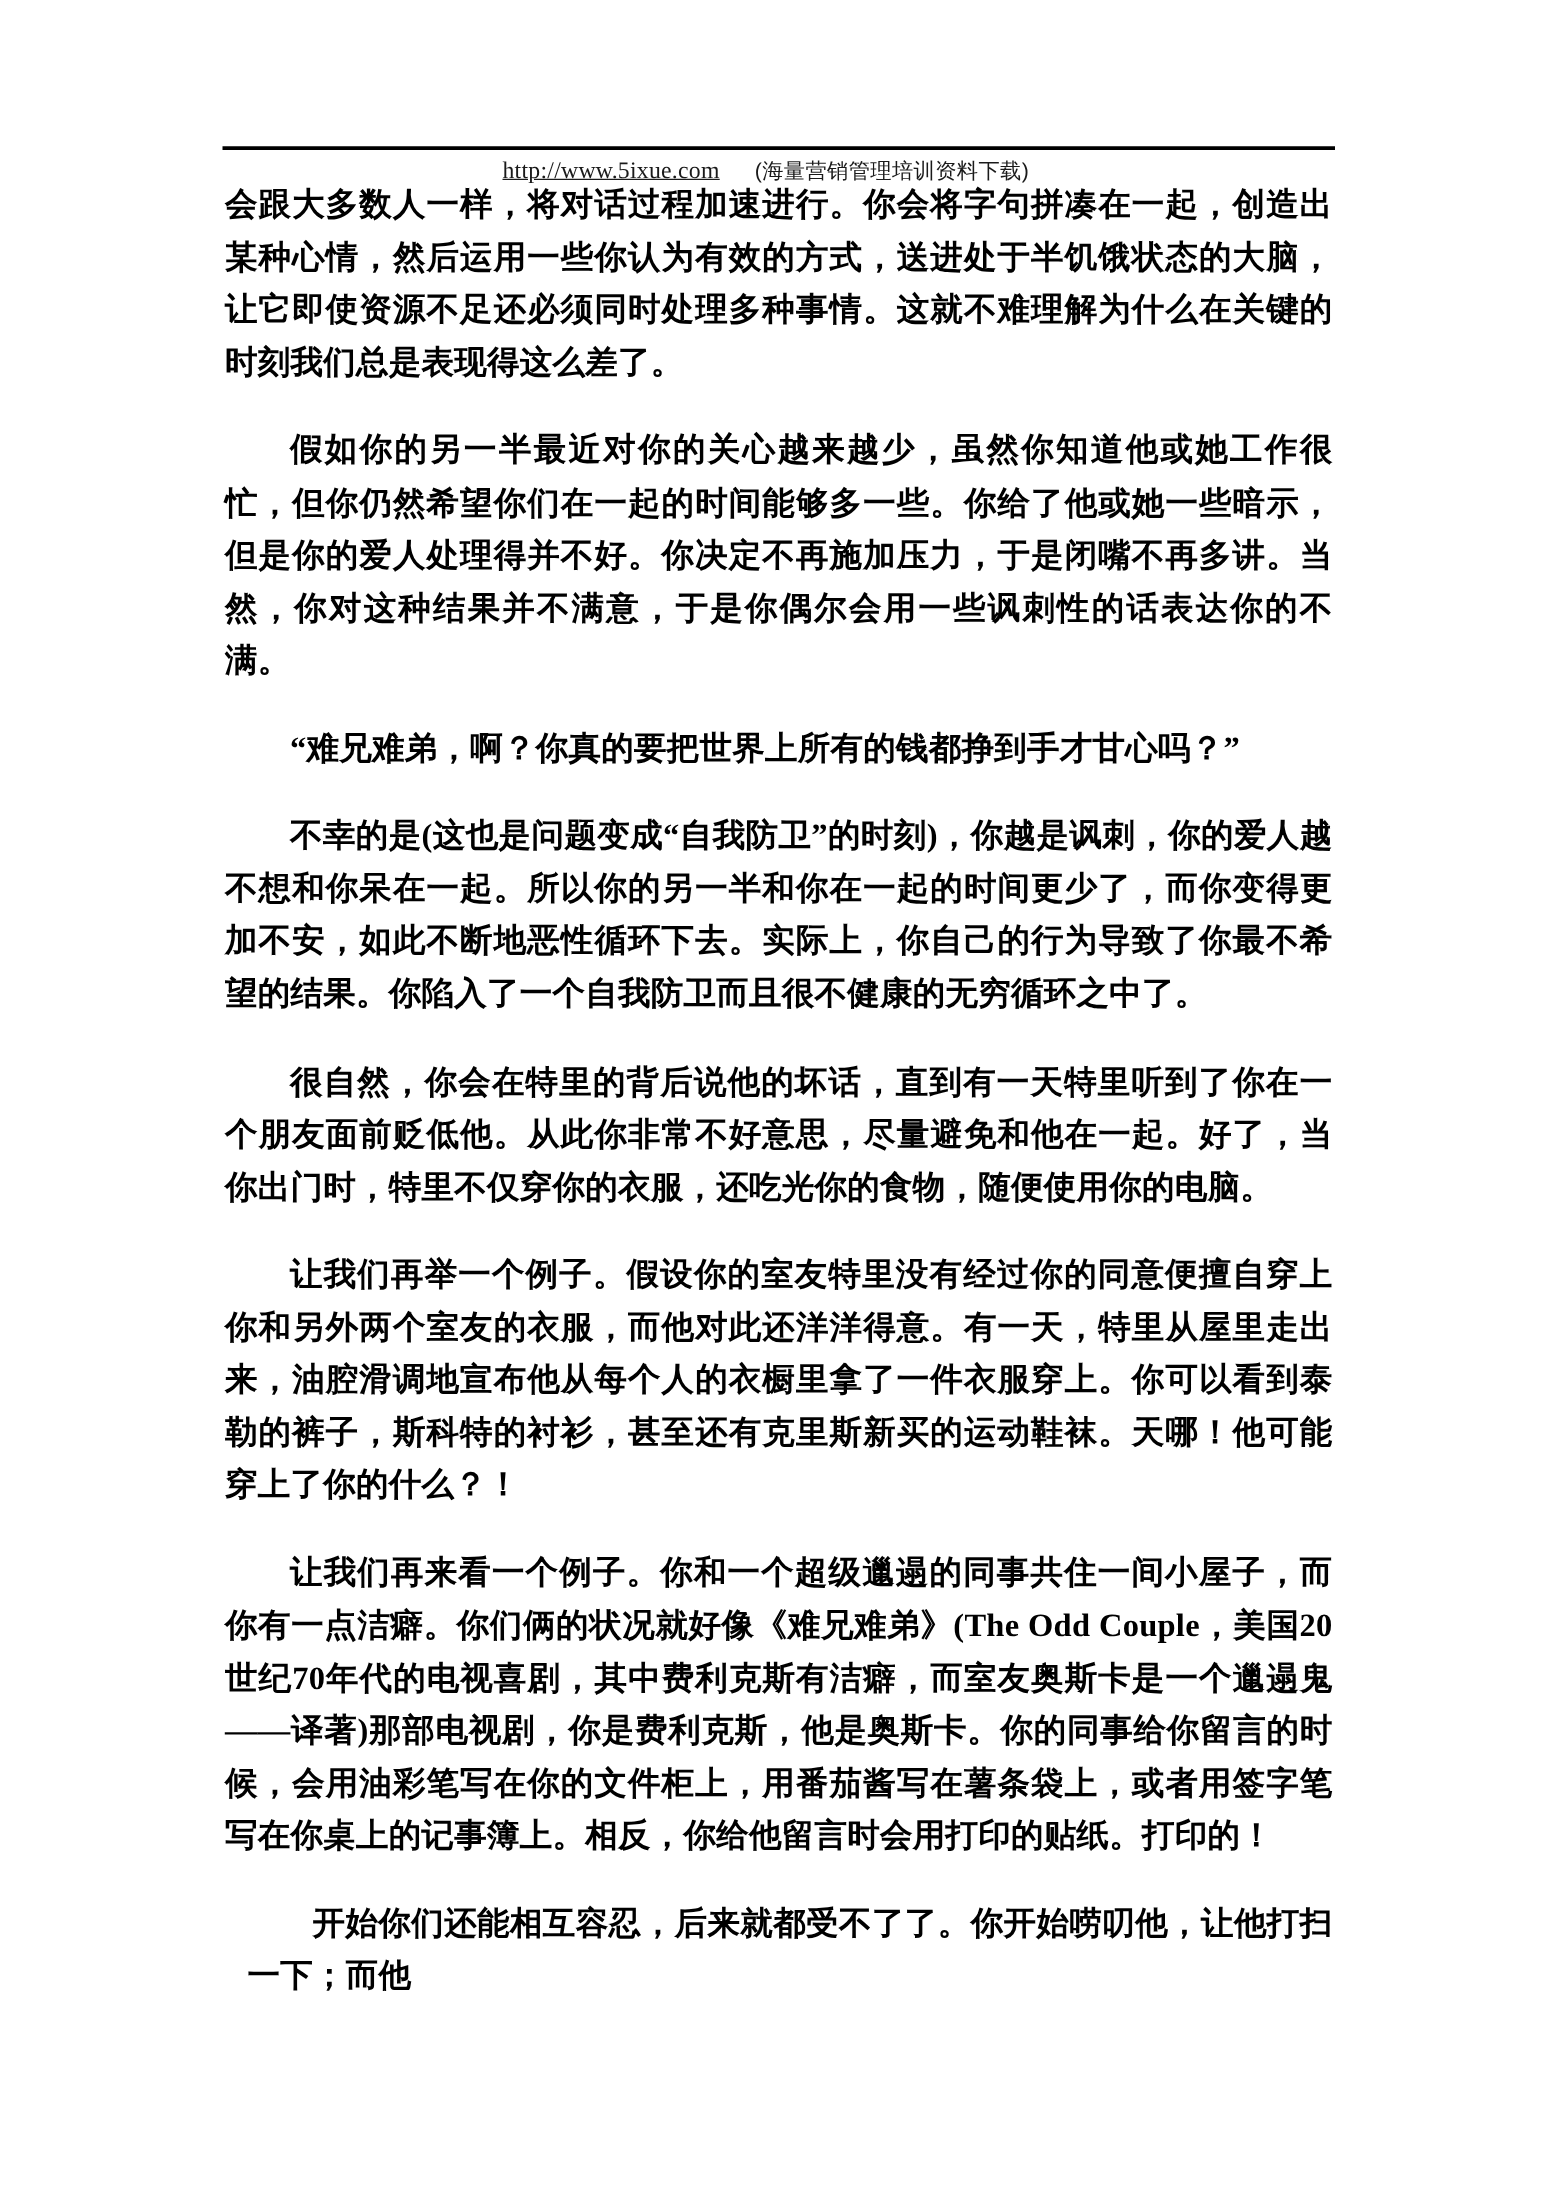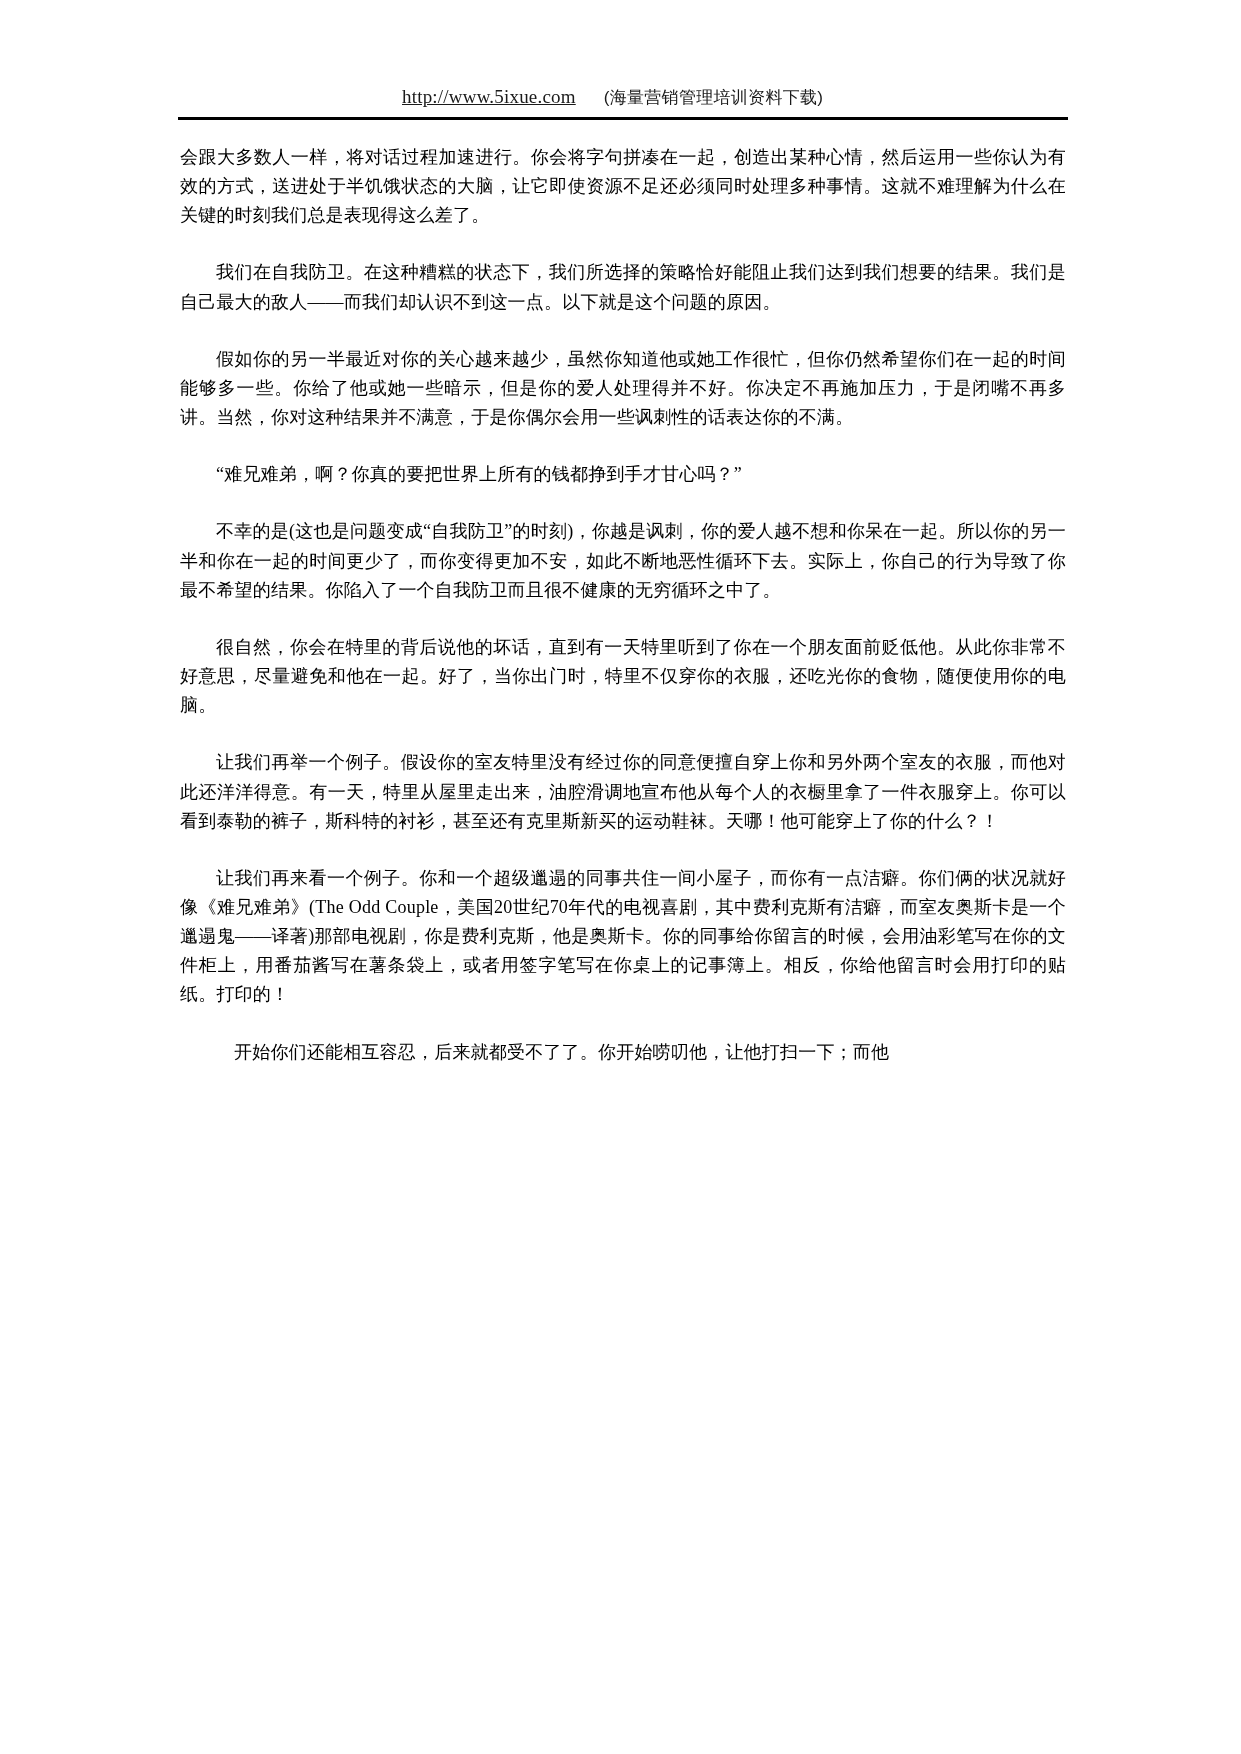--- a/index.html
+++ b/index.html
@@ -37,44 +37,46 @@
     text-decoration: underline;
     margin-left: 224px;
     letter-spacing: 0.2px;
   }
   .header-note {
     font-family: "Liberation Sans", "DejaVu Sans", sans-serif;
     font-size: 17px;
     color: #1a1a1a;
     margin-left: 28px;
     letter-spacing: 0.3px;
+    margin-top: 39px;
   }
   .header-rule {
     position: absolute;
     left: 178px;
     top: 117px;
     width: 890px;
     height: 3px;
     background: #000000;
   }
   .content {
     position: absolute;
     left: 180px;
     top: 143px;
     width: 886px;
   }
   p.para {
     margin: 0 0 28px 0;
-    font-size: 18px;
+    font-size: 26px;
     line-height: 1.62;
     text-align: justify;
     text-justify: inter-ideograph;
     text-indent: 2em;
     letter-spacing: 0.2px;
     font-family: "Liberation Serif", "DejaVu Serif", serif;
+    font-weight: bold;
   }
   p.para.noindent {
     text-indent: 0;
   }
   p.para:last-child {
     margin-bottom: 0;
     margin-left: 18px;
   }
 </style>
 </head>
@@ -83,21 +85,20 @@
 <div class="page">
 
   <div class="header">
     <a class="header-link" href="#">http://www.5ixue.com</a>
     <span class="header-note">(海量营销管理培训资料下载)</span>
   </div>
   <div class="header-rule"></div>
 
   <div class="content">
     <p class="para noindent">会跟大多数人一样，将对话过程加速进行。你会将字句拼凑在一起，创造出某种心情，然后运用一些你认为有效的方式，送进处于半饥饿状态的大脑，让它即使资源不足还必须同时处理多种事情。这就不难理解为什么在关键的时刻我们总是表现得这么差了。</p>
-    <p class="para">我们在自我防卫。在这种糟糕的状态下，我们所选择的策略恰好能阻止我们达到我们想要的结果。我们是自己最大的敌人——而我们却认识不到这一点。以下就是这个问题的原因。</p>
     <p class="para">假如你的另一半最近对你的关心越来越少，虽然你知道他或她工作很忙，但你仍然希望你们在一起的时间能够多一些。你给了他或她一些暗示，但是你的爱人处理得并不好。你决定不再施加压力，于是闭嘴不再多讲。当然，你对这种结果并不满意，于是你偶尔会用一些讽刺性的话表达你的不满。</p>
     <p class="para">“难兄难弟，啊？你真的要把世界上所有的钱都挣到手才甘心吗？”</p>
     <p class="para">不幸的是(这也是问题变成“自我防卫”的时刻)，你越是讽刺，你的爱人越不想和你呆在一起。所以你的另一半和你在一起的时间更少了，而你变得更加不安，如此不断地恶性循环下去。实际上，你自己的行为导致了你最不希望的结果。你陷入了一个自我防卫而且很不健康的无穷循环之中了。</p>
     <p class="para">很自然，你会在特里的背后说他的坏话，直到有一天特里听到了你在一个朋友面前贬低他。从此你非常不好意思，尽量避免和他在一起。好了，当你出门时，特里不仅穿你的衣服，还吃光你的食物，随便使用你的电脑。</p>
     <p class="para">让我们再举一个例子。假设你的室友特里没有经过你的同意便擅自穿上你和另外两个室友的衣服，而他对此还洋洋得意。有一天，特里从屋里走出来，油腔滑调地宣布他从每个人的衣橱里拿了一件衣服穿上。你可以看到泰勒的裤子，斯科特的衬衫，甚至还有克里斯新买的运动鞋袜。天哪！他可能穿上了你的什么？！</p>
     <p class="para">让我们再来看一个例子。你和一个超级邋遢的同事共住一间小屋子，而你有一点洁癖。你们俩的状况就好像《难兄难弟》(The Odd Couple，美国20世纪70年代的电视喜剧，其中费利克斯有洁癖，而室友奥斯卡是一个邋遢鬼——译著)那部电视剧，你是费利克斯，他是奥斯卡。你的同事给你留言的时候，会用油彩笔写在你的文件柜上，用番茄酱写在薯条袋上，或者用签字笔写在你桌上的记事簿上。相反，你给他留言时会用打印的贴纸。打印的！</p>
     <p class="para">开始你们还能相互容忍，后来就都受不了了。你开始唠叨他，让他打扫一下；而他</p>
   </div>
 
 </div>

